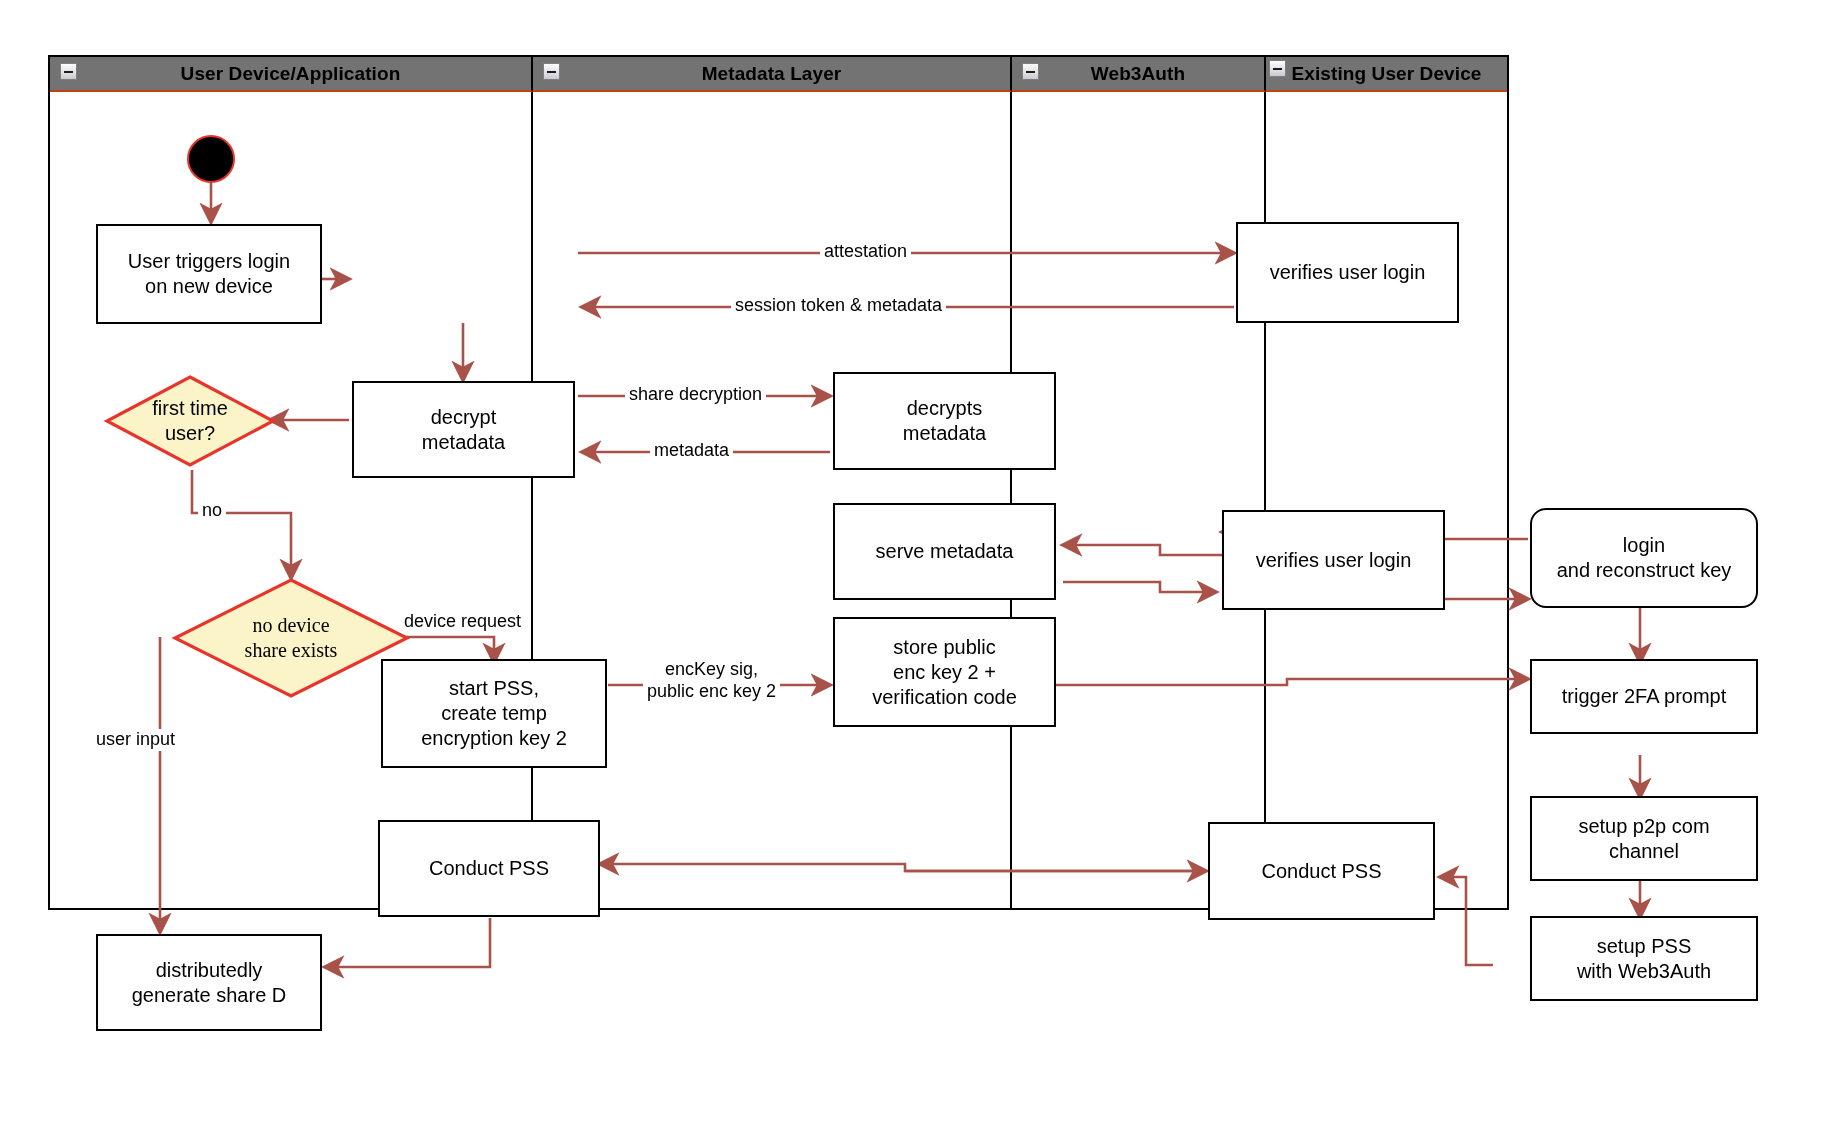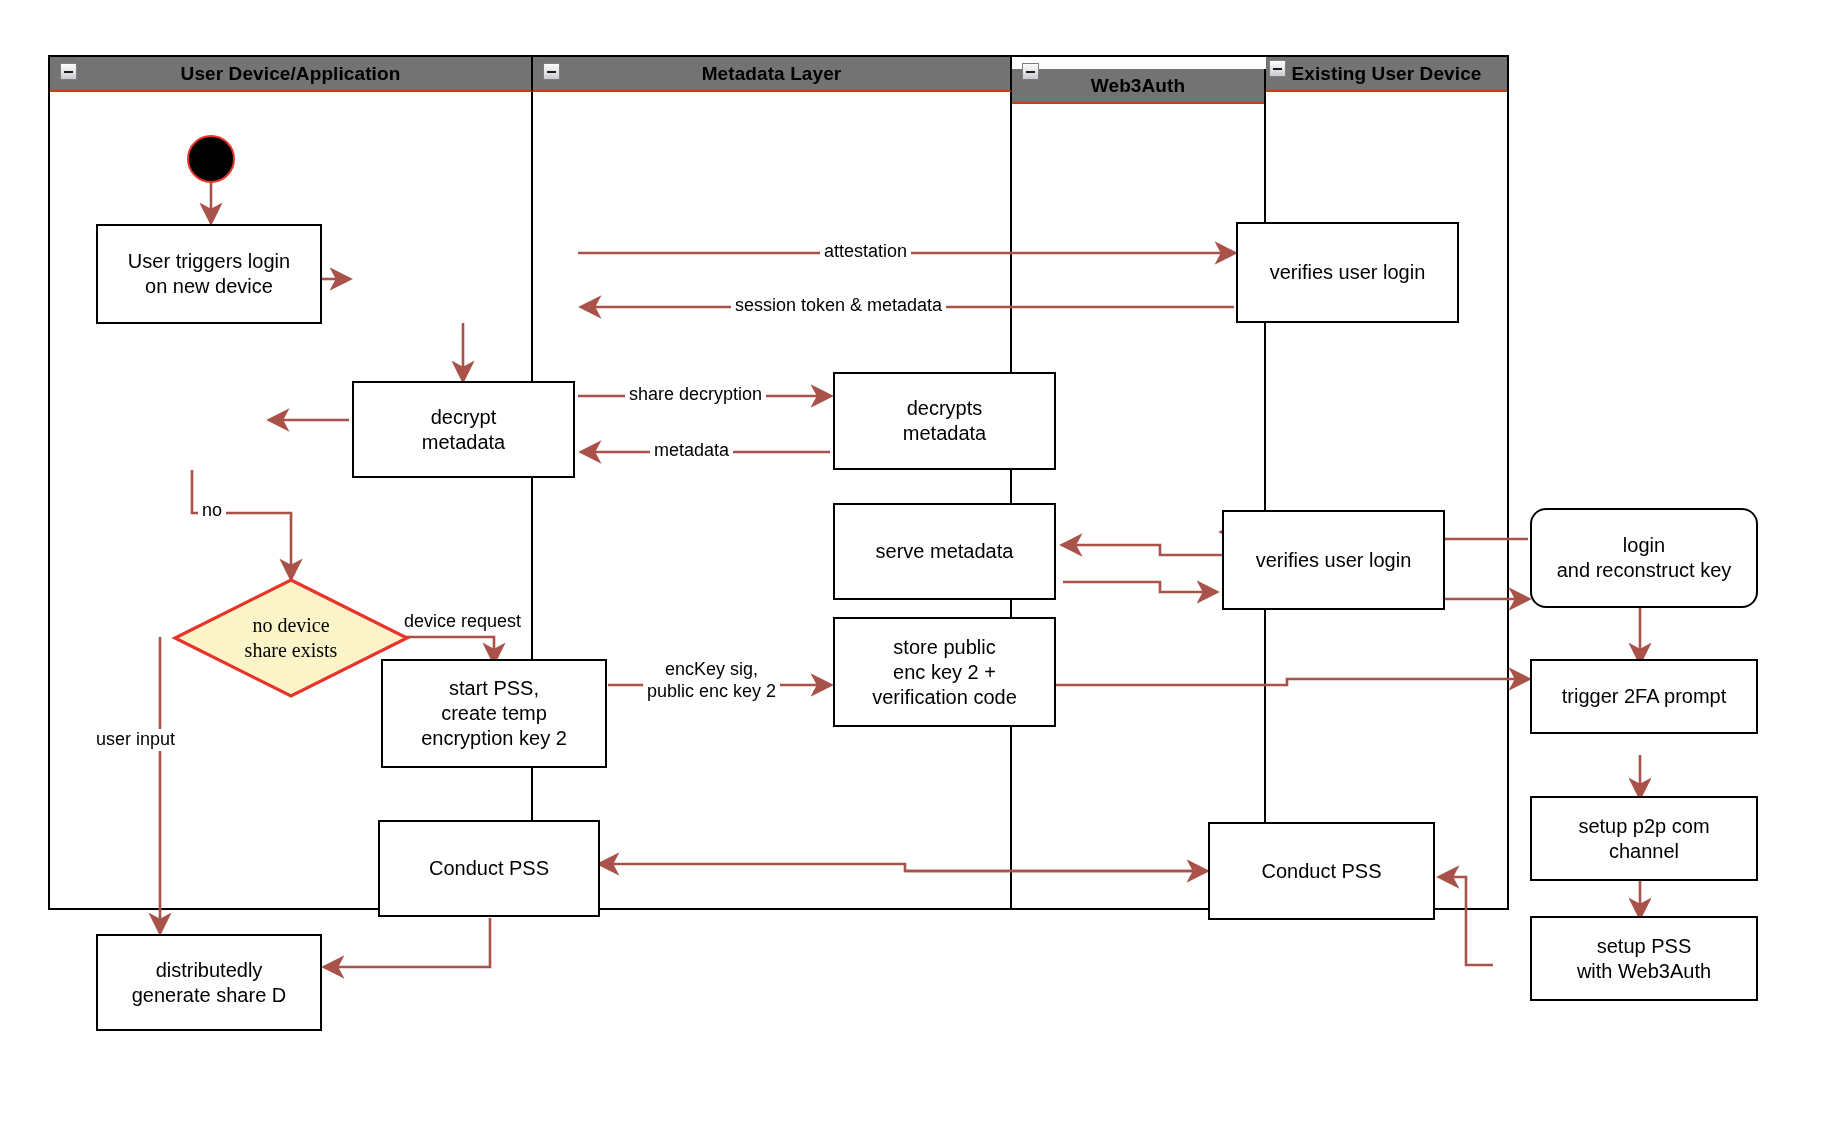--- a/index.html
+++ b/index.html
@@ -47,21 +47,21 @@
   <div class="lane-header" style="left:50px;top:57px;width:483px;height:35px;">
     <span class="lane-title">User Device/Application</span>
   </div>
   <div class="collapse-icon" style="left:60px;top:63px;"></div>
 
   <div class="lane-header" style="left:533px;top:57px;width:479px;height:35px;">
     <span class="lane-title">Metadata Layer</span>
   </div>
   <div class="collapse-icon" style="left:543px;top:63px;"></div>
 
-  <div class="lane-header" style="left:1012px;top:69px;width:254px;height:35px;">
+  <div class="lane-header" style="left:1012px;top:57px;width:254px;height:35px;">
     <span class="lane-title">Web3Auth</span>
   </div>
   <div class="collapse-icon" style="left:1022px;top:63px;"></div>
 
   <div class="lane-header last" style="left:1266px;top:57px;width:241px;height:35px;">
     <span class="lane-title">Existing User Device</span>
   </div>
   <div class="collapse-icon" style="left:1269px;top:60px;"></div>
 
   <div class="lane-body" style="left:50px;top:92px;width:483px;height:816px;"></div>
@@ -133,20 +133,27 @@
     <span style="white-space:pre-line;">User triggers login
 on new device</span>
   </div>
 
 
   <div class="node" style="left:352px;top:381px;width:223px;height:97px;">
     <span style="white-space:pre-line;">decrypt
 metadata</span>
   </div>
 
+  <div class="diamond" style="left:105px;top:375px;width:170px;height:92px;">
+    <svg width="170" height="92" viewBox="0 0 170 92">
+      <polygon points="85,2 168,46 85,90 2,46" fill="#fbf4c8" stroke="#e8342a" stroke-width="3.2"></polygon>
+    </svg>
+    <div class="dlabel" style="white-space:pre-line;">first time
+user?</div>
+  </div>
 
   <div class="diamond" style="left:173px;top:578px;width:236px;height:120px;">
     <svg width="236" height="120" viewBox="0 0 236 120">
       <polygon points="118,2 234,60 118,118 2,60" fill="#fbf4c8" stroke="#e8342a" stroke-width="3.2"></polygon>
     </svg>
     <div class="dlabel" style="white-space:pre-line;font-family:Liberation Serif, serif;">no device
 share exists</div>
   </div>
 
   <div class="node" style="left:381px;top:659px;width:226px;height:109px;">

